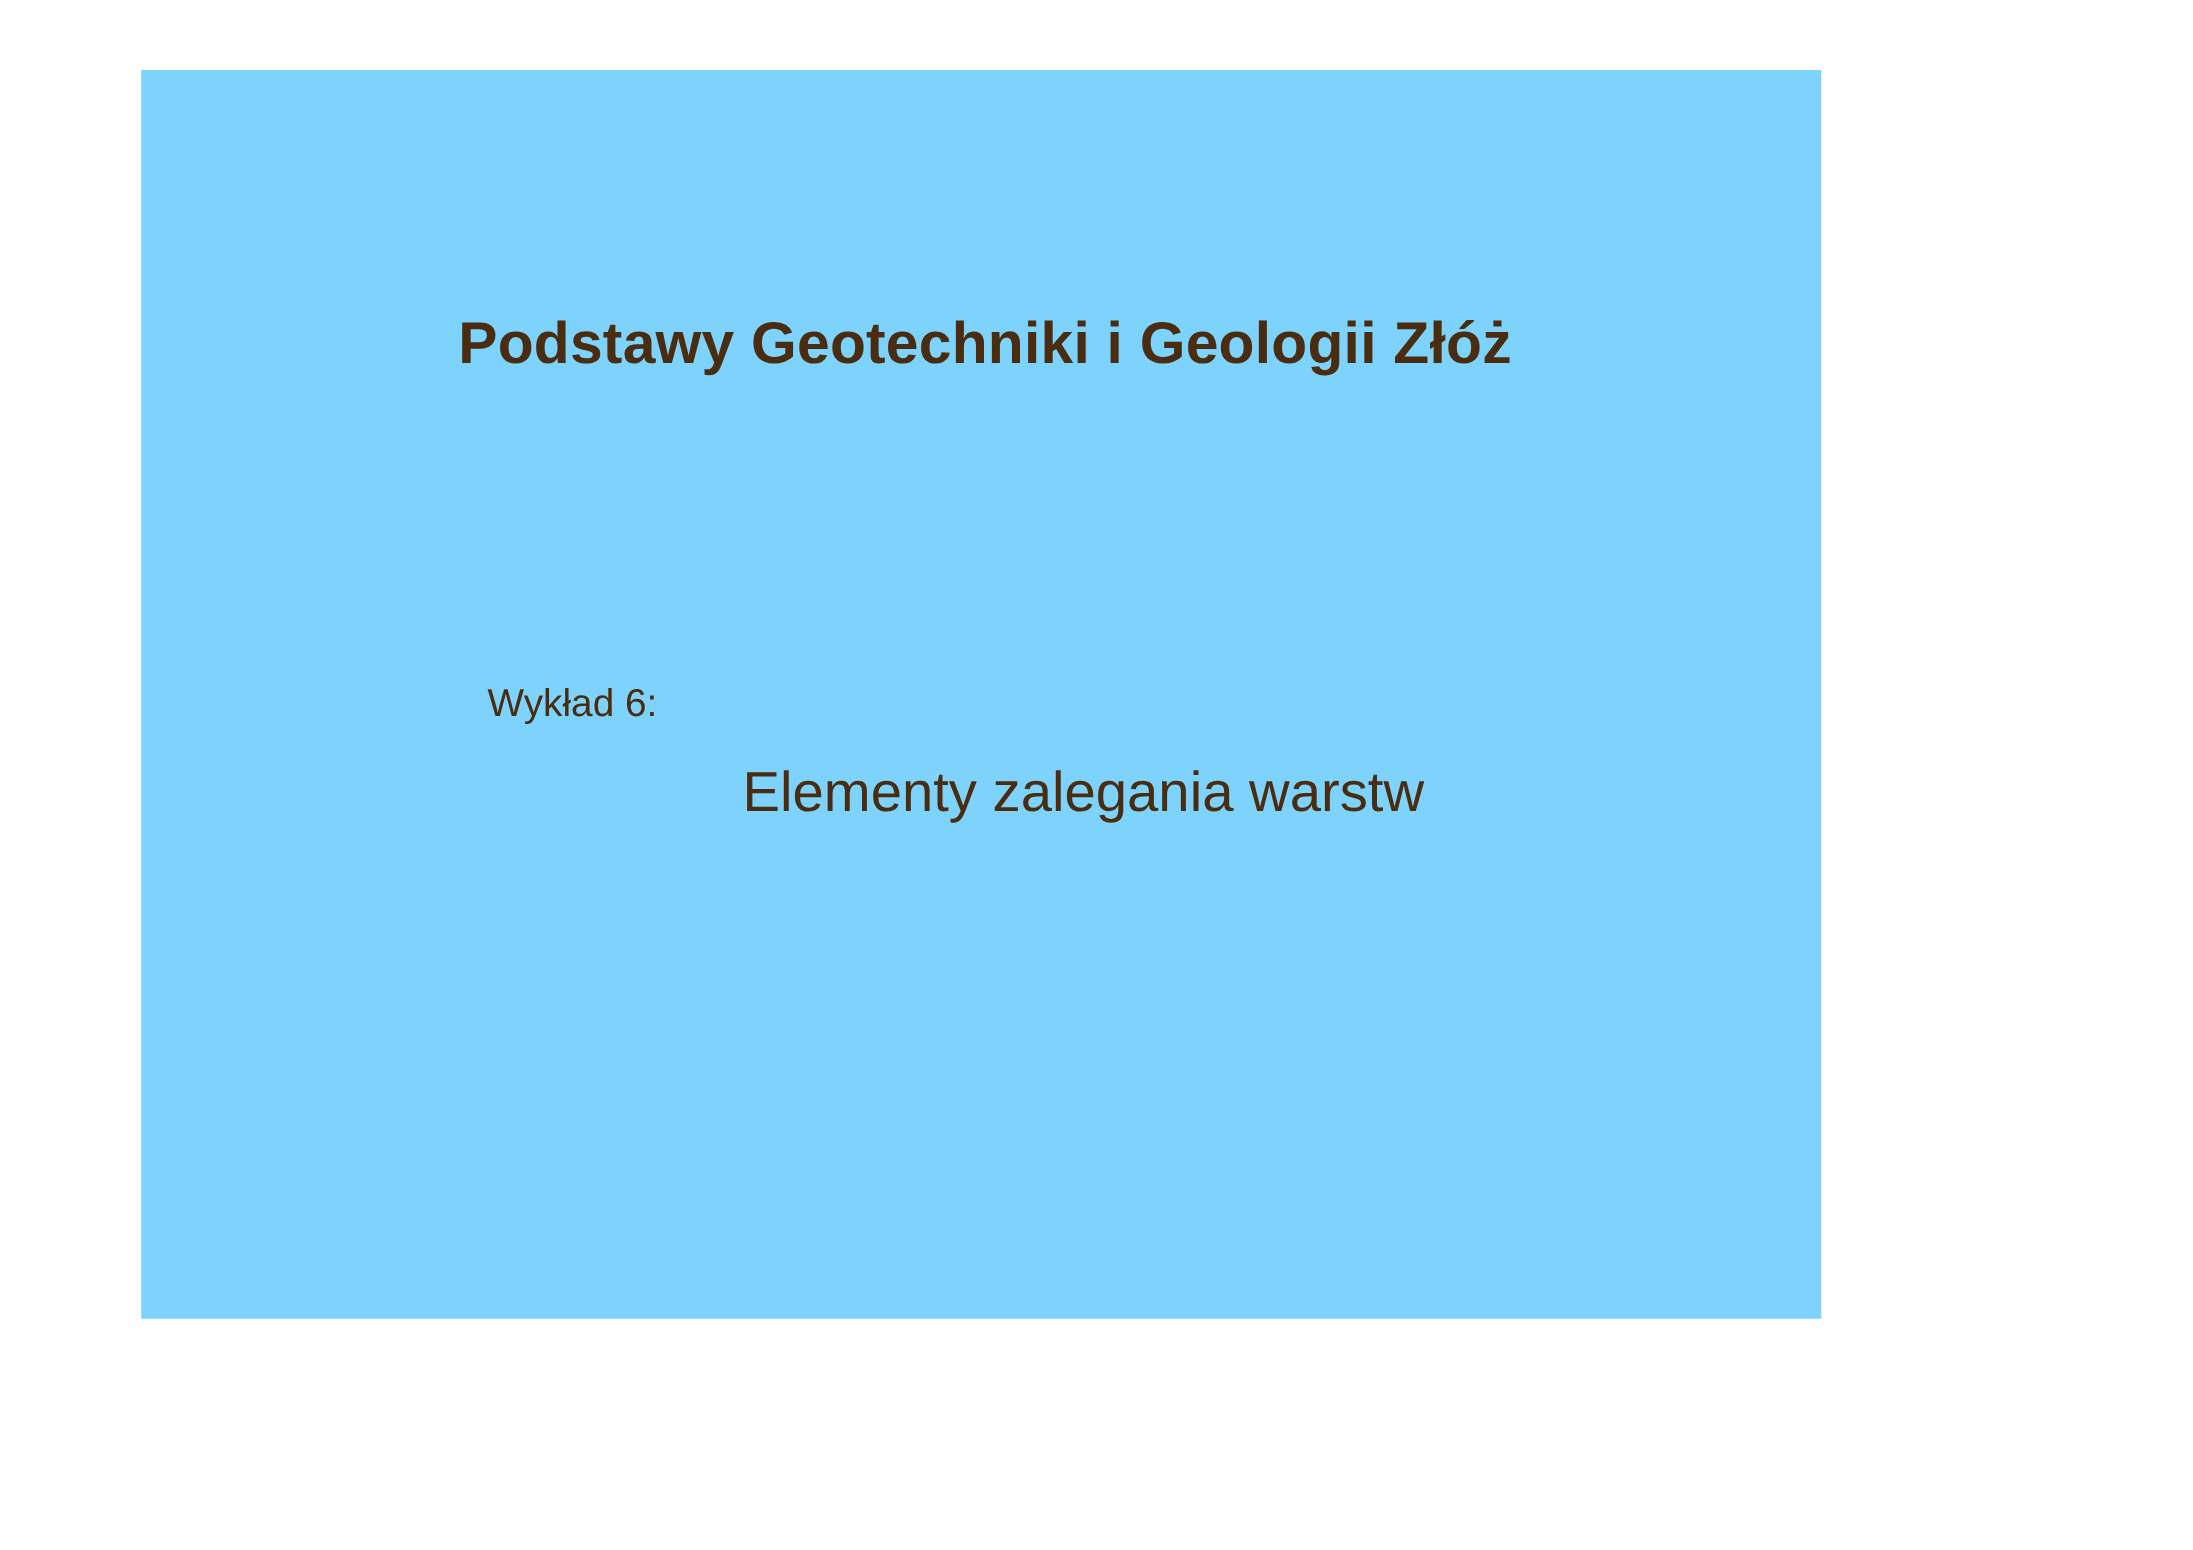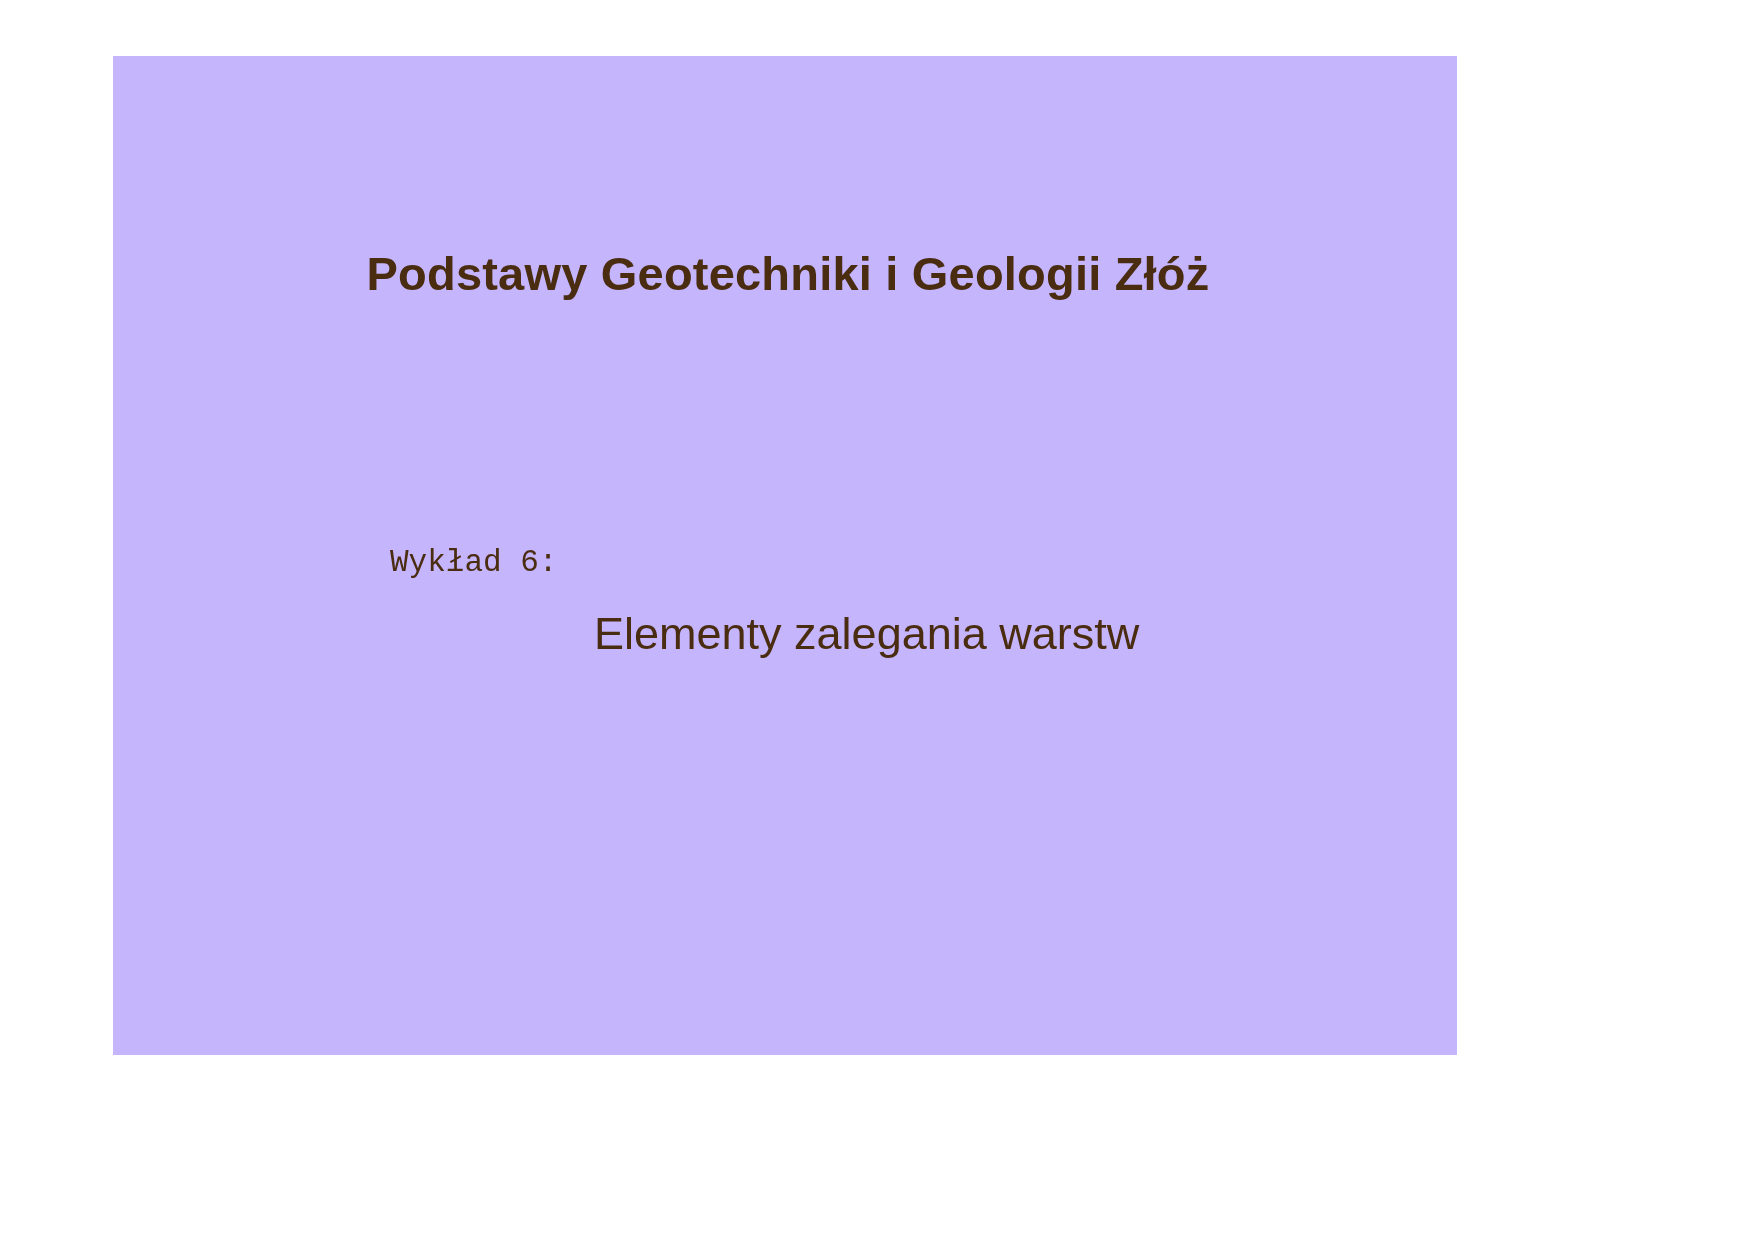--- a/index.html
+++ b/index.html
@@ -20,21 +20,21 @@
     height: 1240px;
     background: #ffffff;
   }
 
   #slide-panel {
     position: absolute;
     left: 113px;
     top: 56px;
     width: 1344px;
     height: 999px;
-    background: #c4b5fd;
+    background: #7dd3fc;
   }
 
   #slide-title {
     position: absolute;
     left: 140px;
     top: 192px;
     width: 1070px;
     text-align: center;
     font-family: "Liberation Sans", sans-serif;
     font-weight: bold;
@@ -42,21 +42,21 @@
     line-height: 1.1;
     letter-spacing: 0.2px;
     color: #4a2c10;
     white-space: nowrap;
   }
 
   #lecture-label {
     position: absolute;
     left: 277px;
     top: 489px;
-    font-family: Liberation Mono, monospace;
+    font-family: Liberation Sans, sans-serif;
     font-weight: normal;
     font-size: 31px;
     line-height: 1.15;
     color: #4a2c10;
     white-space: nowrap;
   }
 
   #lecture-subject {
     position: absolute;
     left: 437px;

